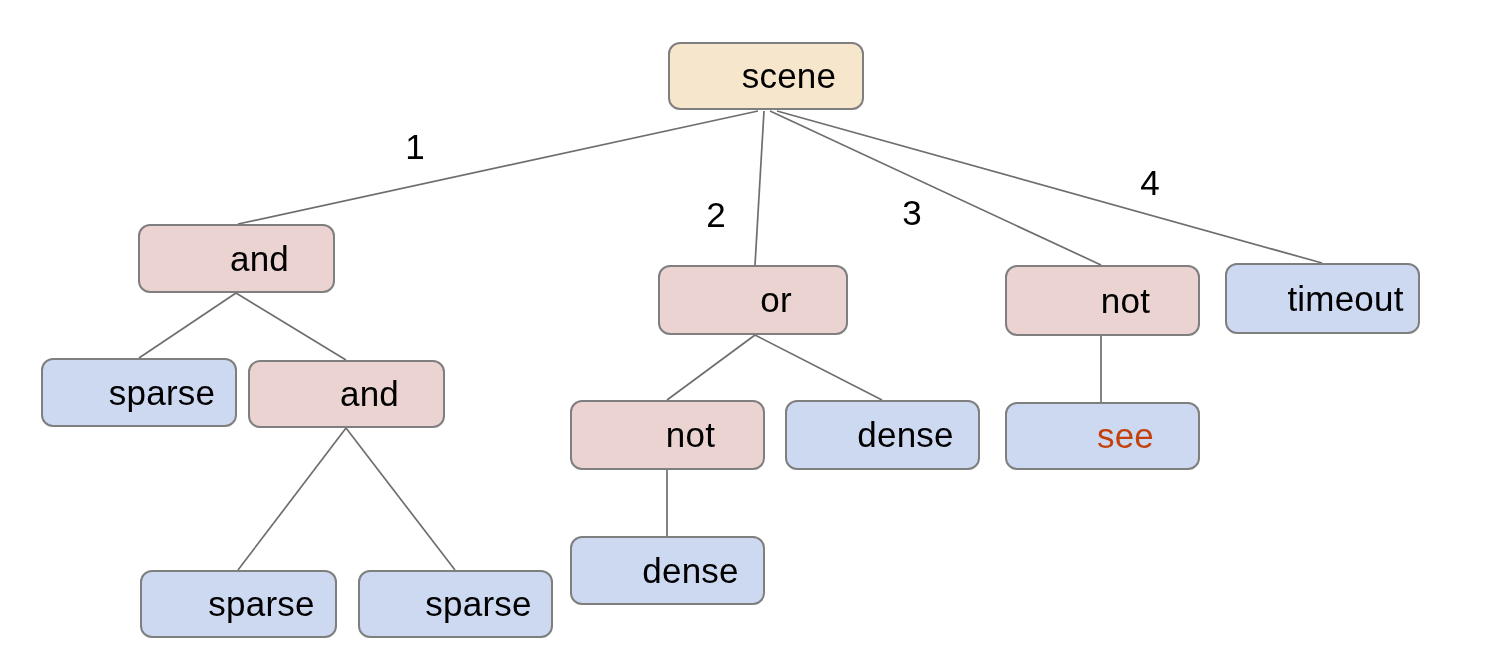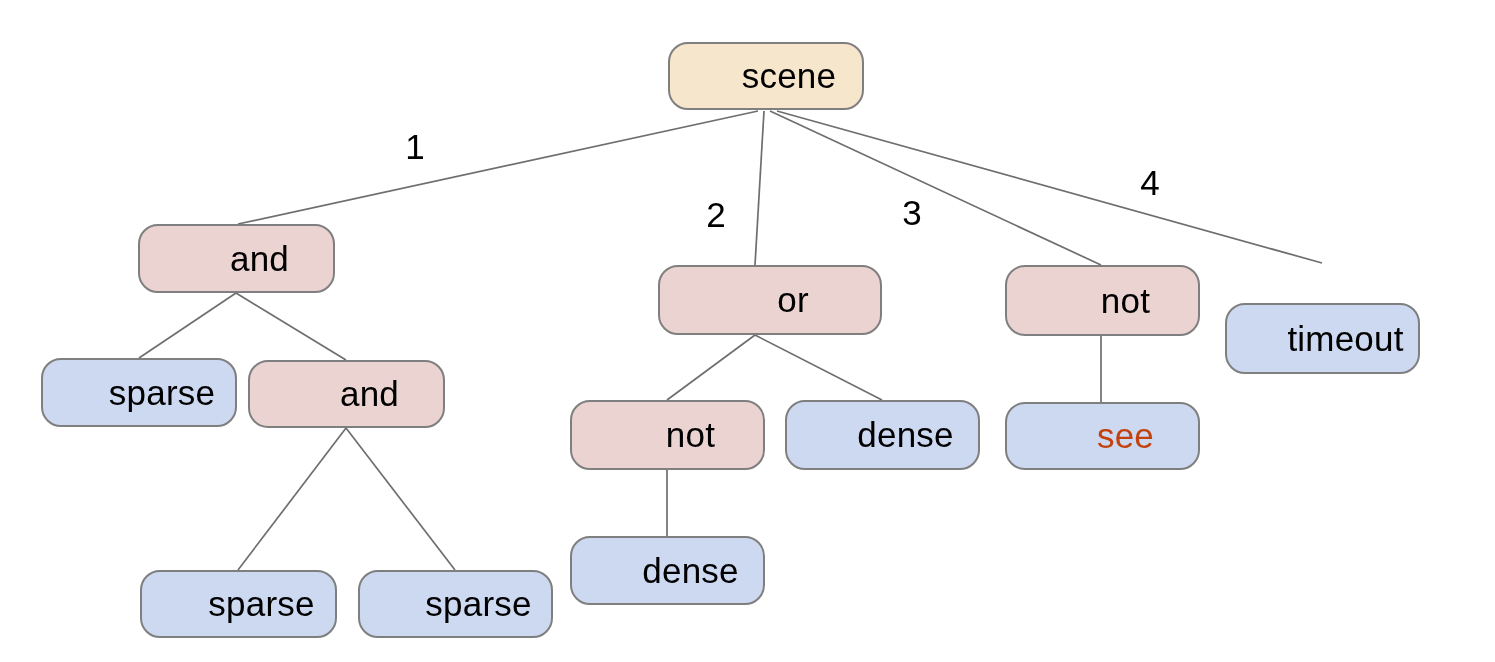--- a/index.html
+++ b/index.html
@@ -4,21 +4,21 @@
 <style>
   html, body { margin: 0; padding: 0; background: #ffffff; }
   body { font-family: "Liberation Sans", sans-serif; }
   .canvas { position: relative; overflow: hidden; }
   #edge-layer { position: absolute; left: 0; top: 0; display: block; }
   #node-layer { position: absolute; left: 0; top: 0; width: 100%; height: 100%; }
   .node {
     position: absolute;
     box-sizing: border-box;
     border: 2px solid #7f7f7f;
-    border-radius: 20px;
+    border-radius: 12px;
     display: flex;
     align-items: center;
     justify-content: center;
     font-size: 35px;
     letter-spacing: 0.2px;
     padding-left: 46px;
   }
   .edge-label {
     font-size: 35px;
     font-family: "Liberation Sans", sans-serif;
@@ -46,27 +46,27 @@
       <line x1="667" y1="470" x2="667" y2="536" stroke="#6e6e6e" stroke-width="1.7"></line>
       <line x1="1101" y1="336" x2="1101" y2="402" stroke="#6e6e6e" stroke-width="1.7"></line>
     </svg>
   <div id="node-layer">
       <div class="node" style="left: 668px; top: 42px; width: 196px; height: 68px; background: rgb(246, 230, 203); border-color: rgb(127, 127, 127); color: rgb(0, 0, 0);">
         <span>scene</span>
       </div>
       <div class="node" style="left: 138px; top: 224px; width: 197px; height: 69px; background: rgb(235, 211, 209); border-color: rgb(127, 127, 127); color: rgb(0, 0, 0);">
         <span>and</span>
       </div>
-      <div class="node" style="left: 658px; top: 265px; width: 224px; height: 70px; background: rgb(235, 211, 209); border-color: rgb(127, 127, 127); color: rgb(0, 0, 0);">
+      <div class="node" style="left: 658px; top: 265px; width: 190px; height: 70px; background: rgb(235, 211, 209); border-color: rgb(127, 127, 127); color: rgb(0, 0, 0);">
         <span>or</span>
       </div>
       <div class="node" style="left: 1005px; top: 265px; width: 195px; height: 71px; background: rgb(235, 211, 209); border-color: rgb(127, 127, 127); color: rgb(0, 0, 0);">
         <span>not</span>
       </div>
-      <div class="node" style="left: 1225px; top: 263px; width: 195px; height: 71px; background: rgb(205, 217, 241); border-color: rgb(127, 127, 127); color: rgb(0, 0, 0); margin-top: 40px;">
+      <div class="node" style="left: 1225px; top: 263px; width: 195px; height: 71px; background: rgb(205, 217, 241); border-color: rgb(127, 127, 127); color: rgb(0, 0, 0);">
         <span>timeout</span>
       </div>
       <div class="node" style="left: 41px; top: 358px; width: 196px; height: 69px; background: rgb(205, 217, 241); border-color: rgb(127, 127, 127); color: rgb(0, 0, 0);">
         <span>sparse</span>
       </div>
       <div class="node" style="left: 248px; top: 360px; width: 197px; height: 68px; background: rgb(235, 211, 209); border-color: rgb(127, 127, 127); color: rgb(0, 0, 0);">
         <span>and</span>
       </div>
       <div class="node" style="left: 570px; top: 400px; width: 195px; height: 70px; background: rgb(235, 211, 209); border-color: rgb(127, 127, 127); color: rgb(0, 0, 0);">
         <span>not</span>

